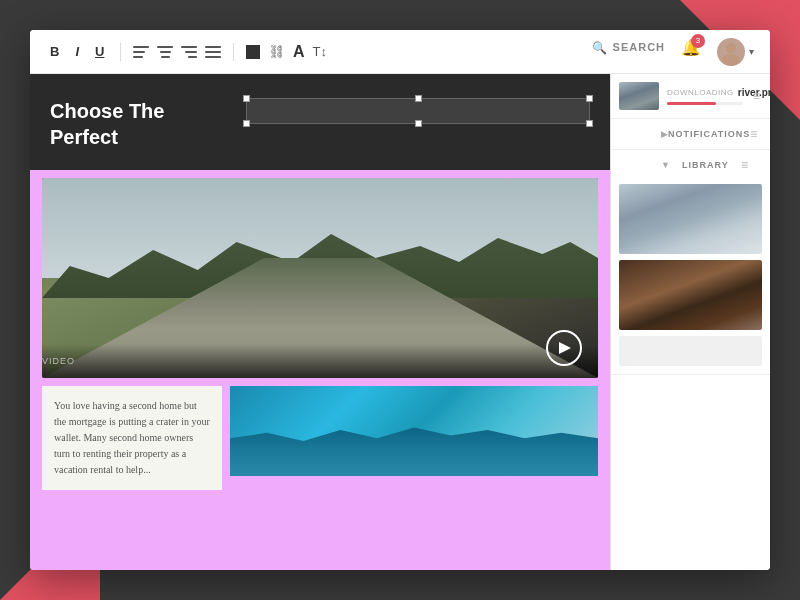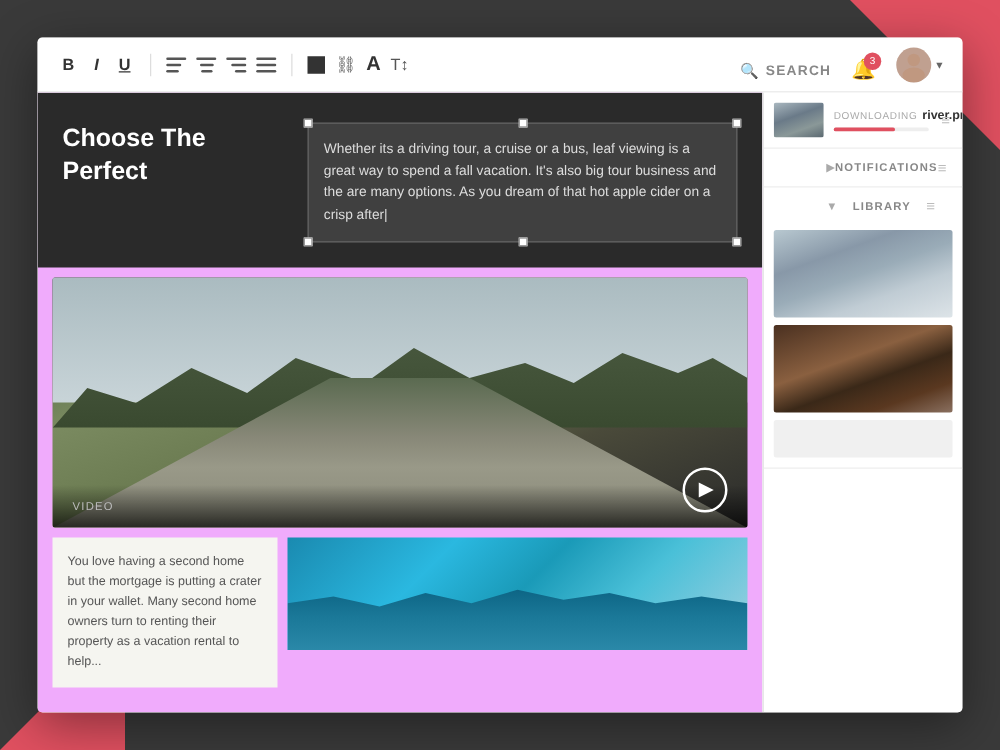--- a/index.html
+++ b/index.html
@@ -133,21 +133,21 @@
       color: #333;
       cursor: pointer;
     }
     .toolbar-text-icon {
       font-size: 13px;
       color: #555;
       cursor: pointer;
     }
     .toolbar-right {
       display: flex;
-      align-items: flex-end;
+      align-items: flex-start;
       gap: 16px;
     }
     .search-area {
       display: flex;
       align-items: center;
       gap: 5px;
       cursor: pointer;
     }
     .search-area .search-label {
       font-size: 11px;
@@ -278,21 +278,21 @@
       position: absolute;
       bottom: 40%;
       left: 0; right: 0;
       height: 40%;
       background: linear-gradient(to bottom, #4a5a40 0%, #3a4a30 100%);
       clip-path: polygon(0% 100%, 5% 60%, 12% 75%, 20% 40%, 28% 65%, 35% 30%, 45% 55%, 52% 20%, 60% 50%, 68% 35%, 75% 55%, 82% 25%, 90% 45%, 95% 30%, 100% 50%, 100% 100%);
     }
     .video-overlay {
       position: absolute;
       bottom: 0; left: 0; right: 0;
-      padding: 12px 16px;
+      padding: 12px 0;
       background: linear-gradient(to top, rgba(0,0,0,0.7) 0%, transparent 100%);
     }
     .video-label {
       font-size: 9px;
       color: #bbb;
       letter-spacing: 1px;
       text-transform: uppercase;
     }
     .video-title {
       font-size: 14px;
@@ -329,20 +329,21 @@
     }
     .bottom-text-block {
       flex: 0 0 180px;
       background: #f5f5f0;
       padding: 12px;
     }
     .bottom-text-block p {
       font-size: 10px;
       color: #555;
       line-height: 1.6;
+      font-family: Liberation Serif, serif;
     }
     .bottom-image {
       flex: 1;
       height: 90px;
       background: linear-gradient(135deg, #1a8ab0 0%, #2ab8e0 30%, #1a9ab8 50%, #4ac0d8 70%, #a0d0e0 100%);
       position: relative;
       overflow: hidden;
     }
     .water-wave {
       position: absolute;
@@ -548,21 +549,20 @@
             <span>Choose The Perfect</span><br>
           </div>
         </div>
         <div class="header-text-box">
           <div class="handle tl"></div>
           <div class="handle tr"></div>
           <div class="handle bl"></div>
           <div class="handle br"></div>
           <div class="handle tm"></div>
           <div class="handle bm"></div>
-          <p>Whether its a driving tour, a cruise or a bus, leaf viewing is a great way to spend a fall vacation. It's also big tour business and the are many options. As you dream of that hot apple cider on a crisp after|</p>
         </div>
       </div>
 
       <div class="video-section">
         <div class="video-sky"></div>
         <div class="video-mountains"></div>
         <div class="video-road"></div>
         <div class="video-overlay">
           <div class="video-label">VIDEO</div>
         </div>

